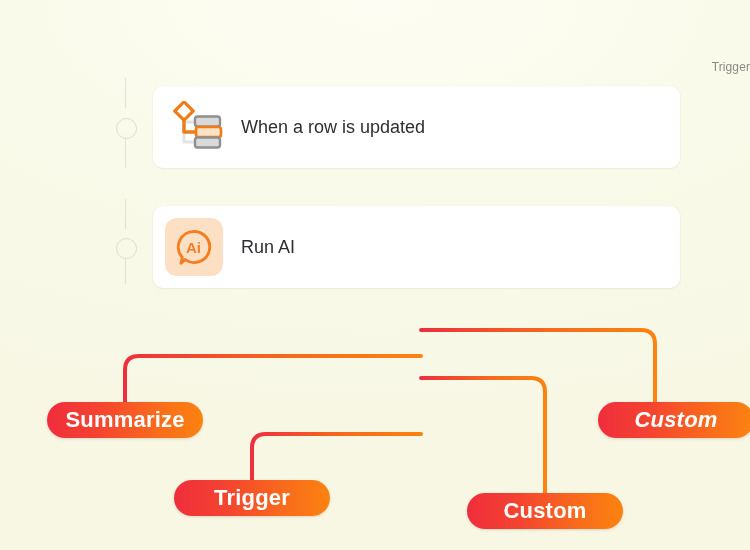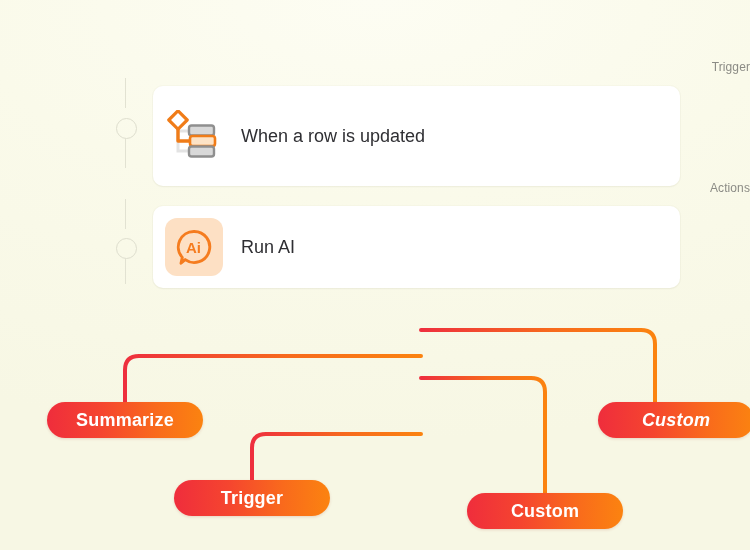--- a/index.html
+++ b/index.html
@@ -28,34 +28,34 @@
     left:115.5px;
   }
   
   .card{
     position:absolute;background:#ffffff;border-radius:10px;
     box-shadow:0 1px 2px rgba(60,60,40,.05), 0 0 0 1px rgba(80,80,50,.025);
     display:flex;align-items:center;
   }
   .card-icon{
     width:58px;height:58px;margin-left:12px;
-    display:flex;align-items:center;justify-content:flex-start;flex:0 0 auto;
+    display:flex;align-items:center;justify-content:flex-end;flex:0 0 auto;
   }
   .card-label{
     font-size:18px;color:#2f2f33;margin-left:18px;
   }
   .ai-chip{
     width:58px;height:58px;border-radius:12px;background:#fde0c4;
     display:flex;align-items:center;justify-content:center;
   }
   
   .pill{
     position:absolute;height:36px;border-radius:18px;
     display:flex;align-items:center;justify-content:center;
-    color:#ffffff;font-size:18px;font-weight:bold;
+    color:#ffffff;font-size:22px;font-weight:bold;
     letter-spacing:.2px;
     background:linear-gradient(90deg,#ef2d3c 0%,#f5452f 35%,#f96a1c 70%,#fb8310 100%);
     box-shadow:0 1px 3px rgba(150,40,20,.16);
     z-index:3;
   }
   svg.wires{position:absolute;left:0;top:0;width:750px;height:550px;z-index:1;}
 </style>
 </head>
 <body>
 
@@ -63,21 +63,20 @@
 
   <div class="rail-line" style="top:78px;height:30px;"></div>
   <div class="rail-dot" style="top:118px;"></div>
   <div class="rail-line" style="top:138px;height:30px;"></div>
 
   <div class="rail-line" style="top:199px;height:30px;"></div>
   <div class="rail-dot" style="top:238px;"></div>
   <div class="rail-line" style="top:258px;height:26px;"></div>
 
   <div class="rail-label" style="top:60px;width:135px;">Trigger</div>
-  <div class="rail-label" style="top:181px;width:135px;">Actions</div>
 
   <svg class="wires" viewBox="0 0 750 550" xmlns="http://www.w3.org/2000/svg">
     <defs>
       <linearGradient id="gL" x1="1" y1="0" x2="0" y2="0">
         <stop offset="0%" stop-color="#fb8310"></stop>
         <stop offset="45%" stop-color="#f76a1d"></stop>
         <stop offset="100%" stop-color="#ee2f3e"></stop>
       </linearGradient>
       <linearGradient id="gR" x1="0" y1="0" x2="1" y2="0">
         <stop offset="0%" stop-color="#ee2f3e"></stop>
@@ -96,21 +95,21 @@
       <path d="M421,330 L641,330 Q655,330 655,344 L655,404" stroke="url(#gR)"></path>
 
       <path d="M421,356 L139,356 Q125,356 125,370 L125,404" stroke="url(#gL)"></path>
 
       <path d="M421,378 L531,378 Q545,378 545,392 L545,495" stroke="url(#gR)"></path>
 
       <path d="M421,434 L266,434 Q252,434 252,448 L252,482" stroke="url(#gL)"></path>
     </g>
   </svg>
 
-  <div class="card" style="left:153px;top:86px;width:527px;height:100px;">
+  <div class="card" style="left:153px;top:86px;width:527px;height:82px;">
     <div class="card-icon">
       <svg width="52" height="52" viewBox="0 0 52 52" xmlns="http://www.w3.org/2000/svg">
 
         <path d="M13,14 L13,41 L24,41" fill="none" stroke="#e3e3e3" stroke-width="3"></path>
         <path d="M13,21 L24,21" fill="none" stroke="#e3e3e3" stroke-width="3"></path>
 
         <path d="M13,10 L13,31 L26,31" fill="none" stroke="#f07c18" stroke-width="3.4" stroke-linecap="round" stroke-linejoin="round"></path>
 
         <rect x="6.5" y="3.5" width="13" height="13" transform="rotate(45 13 10)" fill="#ffffff" stroke="#f07c18" stroke-width="3.2" stroke-linejoin="round"></rect>
 

